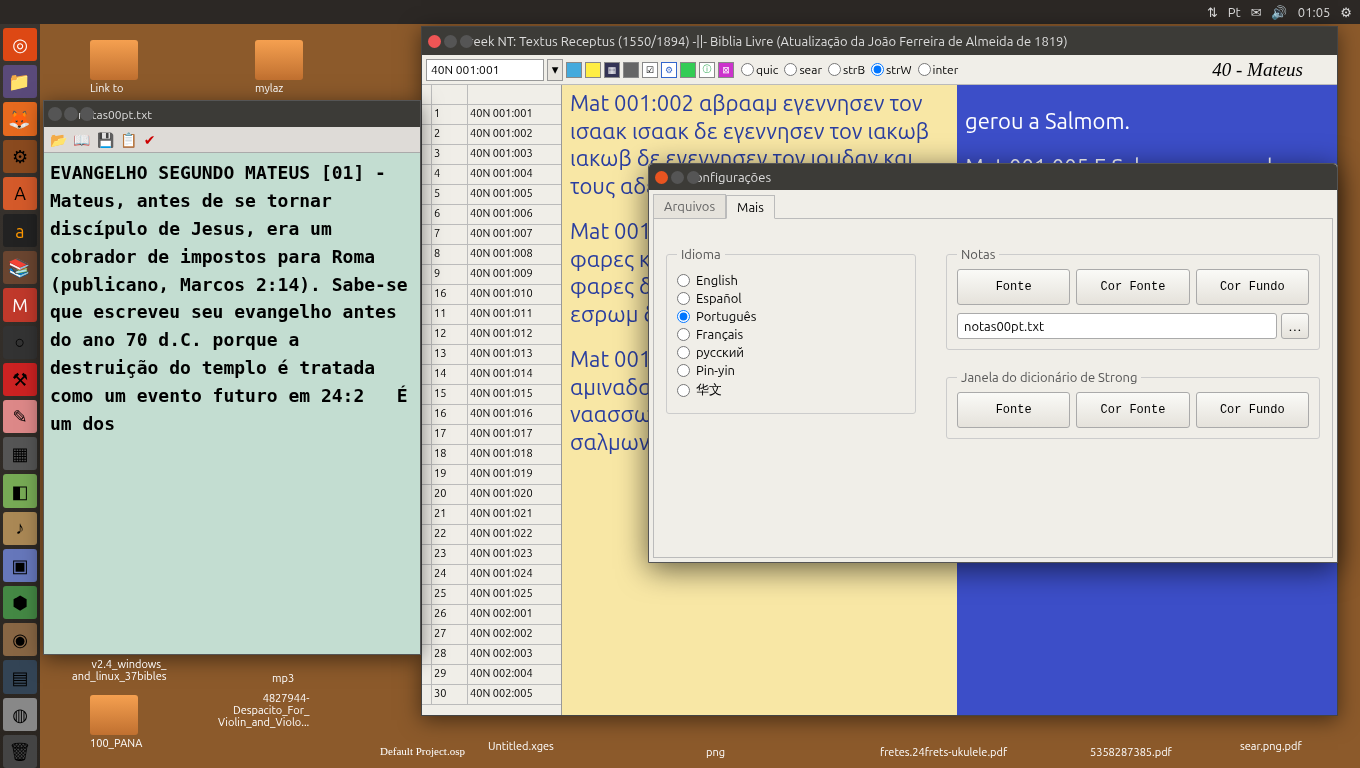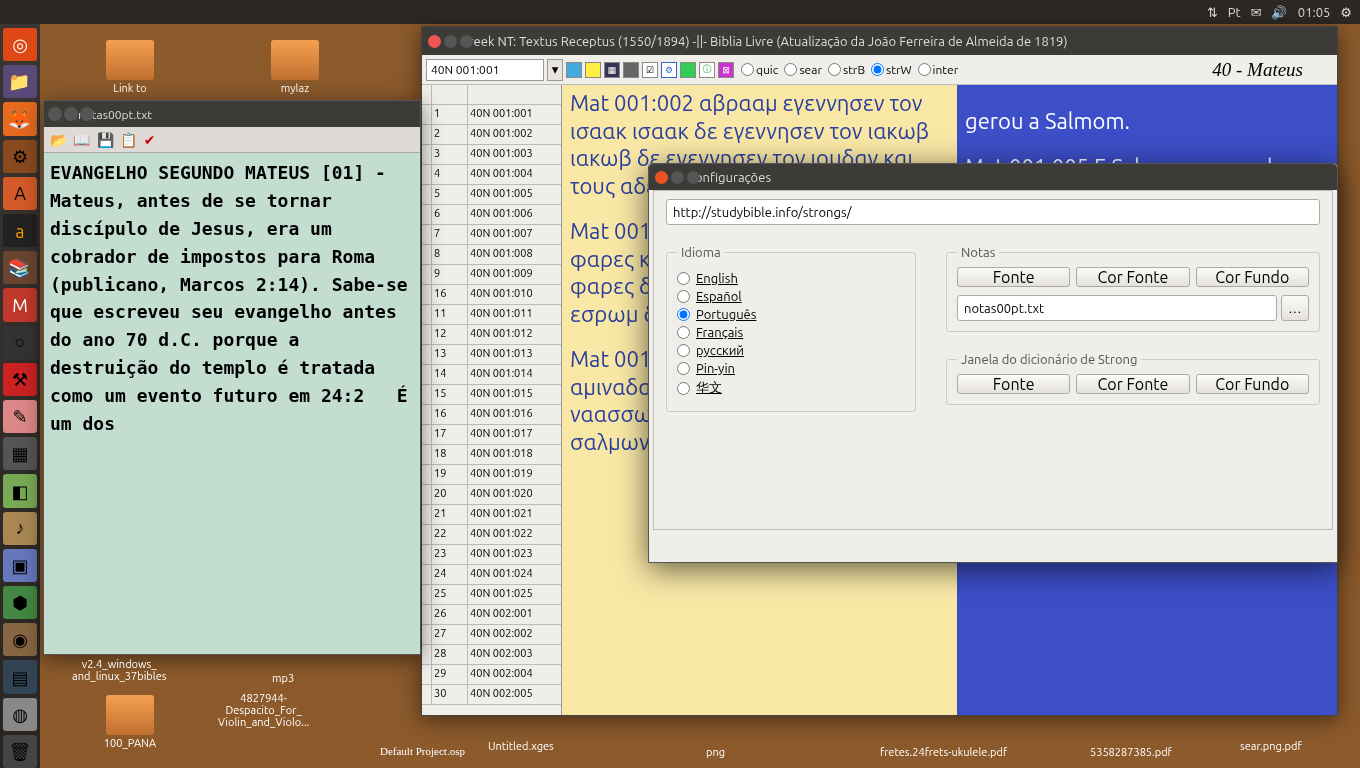--- a/index.html
+++ b/index.html
@@ -8,21 +8,21 @@
 
 .topbar { position: absolute; top: 0; left: 0; right: 0; height: 24px; background: #2c2825; color: #ddd; display: flex; align-items: center; justify-content: flex-end; padding: 0 8px; font-size: 12px; gap: 12px; }
 .topbar .tray { display: flex; gap: 10px; align-items: center; }
 .topbar .tray span { font-size: 13px; }
 
 
 .launcher { position: absolute; top: 24px; left: 0; width: 40px; bottom: 0; background: linear-gradient(#3a3530, #2a2520); display: flex; flex-direction: column; align-items: center; gap: 4px; padding-top: 4px; }
 .launcher .icon { width: 34px; height: 34px; border-radius: 3px; display: flex; align-items: center; justify-content: center; font-size: 18px; }
 
 
-.desktop-icon { position: absolute; display: flex; flex-direction: column; align-items: center; color: #fff; font-size: 11px; text-align: center; width: 80px; }
+.desktop-icon { position: absolute; display: flex; flex-direction: column; align-items: flex-start; color: #fff; font-size: 11px; text-align: center; width: 80px; }
 .desktop-icon .folder { width: 48px; height: 40px; background: linear-gradient(#f5a050,#c07030); border-radius: 3px; margin-bottom: 2px; }
 
 
 .notes-win { position: absolute; left: 43px; top: 100px; width: 378px; height: 555px; background: #c3ddd1; border: 1px solid #555; box-shadow: 0 4px 20px rgba(0,0,0,0.5); }
 .notes-win .titlebar { background: #3c3b37; color: #ddd; height: 26px; display: flex; align-items: center; padding: 0 34px; font-size: 12px; position: relative; }
 .notes-win .titlebar .win-btns { position: absolute; left: 4px; display: flex; gap: 2px; }
 .notes-win .titlebar .win-btns span { width: 14px; height: 14px; border-radius: 7px; background: #555; display: inline-block; }
 .notes-win .toolbar { background: #dedbd7; height: 26px; display: flex; align-items: center; gap: 6px; padding: 0 6px; border-bottom: 1px solid #aaa; }
 .notes-win .toolbar span { font-size: 14px; }
 .notes-win .content { padding: 6px; font-family: monospace; font-size: 18px; font-weight: bold; line-height: 1.55; color: #000; white-space: pre-wrap; }
@@ -57,34 +57,34 @@
 .config-win .tabs { display: flex; gap: 0; padding: 4px 4px 0 4px; background: #f0eee8; }
 .config-win .tabs .tab { padding: 4px 10px; font-size: 13px; border: 1px solid #bbb; background: #e6e3dc; color: #666; border-bottom: none; }
 .config-win .tabs .tab.active { background: #f0eee8; color: #000; border-bottom: 1px solid #f0eee8; position: relative; top: 1px; }
 .config-body { border: 1px solid #bbb; margin: 0 4px 4px 4px; padding: 8px 12px; height: calc(100% - 58px); }
 .config-body .label { font-size: 13px; color: #444; margin-bottom: 2px; }
 .config-body input[type=text] { width: 100%; height: 26px; border: 1px solid #aaa; background: #fff; padding: 0 6px; font-size: 13px; border-radius: 3px; }
 .config-cols { display: flex; gap: 30px; margin-top: 20px; }
 .lang-group { width: 250px; }
 .lang-group fieldset, .notas-group fieldset, .strong-group fieldset { border: 1px solid #ccc; border-radius: 3px; padding: 8px 10px 10px 10px; }
 .lang-group legend, .notas-group legend, .strong-group legend { font-size: 13px; color: #555; padding: 0 4px; }
-.lang-group label { display: flex; align-items: center; gap: 6px; font-size: 13px; margin: 4px 0; text-decoration: underline; }
+.lang-group label { display: flex; align-items: center; gap: 6px; font-size: 13px; margin: 4px 0; }
 .right-col { flex: 1; display: flex; flex-direction: column; gap: 20px; }
 .btn-row { display: flex; gap: 6px; }
-.btn { flex: 1; height: 20px; border: 1px solid #aaa; background: linear-gradient(#fafaf7,#e5e2db); border-radius: 3px; font-size: 16px; }
+.btn { flex: 1; height: 36px; border: 1px solid #aaa; background: linear-gradient(#fafaf7,#e5e2db); border-radius: 3px; font-size: 12px; font-family: Liberation Mono, monospace; }
 .file-row { display: flex; gap: 4px; margin-top: 8px; }
 .file-row input { flex: 1; }
 .file-row button { width: 28px; border: 1px solid #aaa; background: linear-gradient(#fafaf7,#e5e2db); border-radius: 3px; }
 
 
 .side-col { position: absolute; left: 362px; top: 140px; width: 50px; display: flex; flex-direction: column; gap: 12px; }
 .side-col span { color: #777; font-size: 16px; text-align: center; }
 
 
-.bottom-label { position: absolute; color: #fff; font-size: 11px; text-align: center; }
+.bottom-label { position: absolute; color: #fff; font-size: 11px; text-align: right; }
 
 input[type=radio] { margin: 0; }
 </style>
 </head>
 <body>
 
 <div class="topbar">
   <div class="tray">
     <span>⇅</span>
     <span>Pt</span>
@@ -375,22 +375,25 @@
 
 <div class="config-win">
   <div class="titlebar">
     <div class="win-btns">
       <span style="background:#e95420"></span>
       <span style="background:#555"></span>
       <span style="background:#555"></span>
     </div>
     <span>Configurações</span>
   </div>
+  <div class="tabs">
+    <div class="tab">Arquivos</div>
+    <div class="tab active">Mais</div>
+  </div>
   <div class="config-body">
-    <input type="text" value="http://studybible.info/strongs/" style="">
     <div class="config-cols">
       <div class="lang-group">
         <fieldset>
           <legend>Idioma</legend>
           <div id="lang-radios">
               <label><input type="radio" name="lang" style=""> English</label>
               <label><input type="radio" name="lang" style=""> Español</label>
               <label><input type="radio" name="lang" checked="" style=""> Português</label>
               <label><input type="radio" name="lang" style=""> Français</label>
               <label><input type="radio" name="lang" style=""> русский</label>

